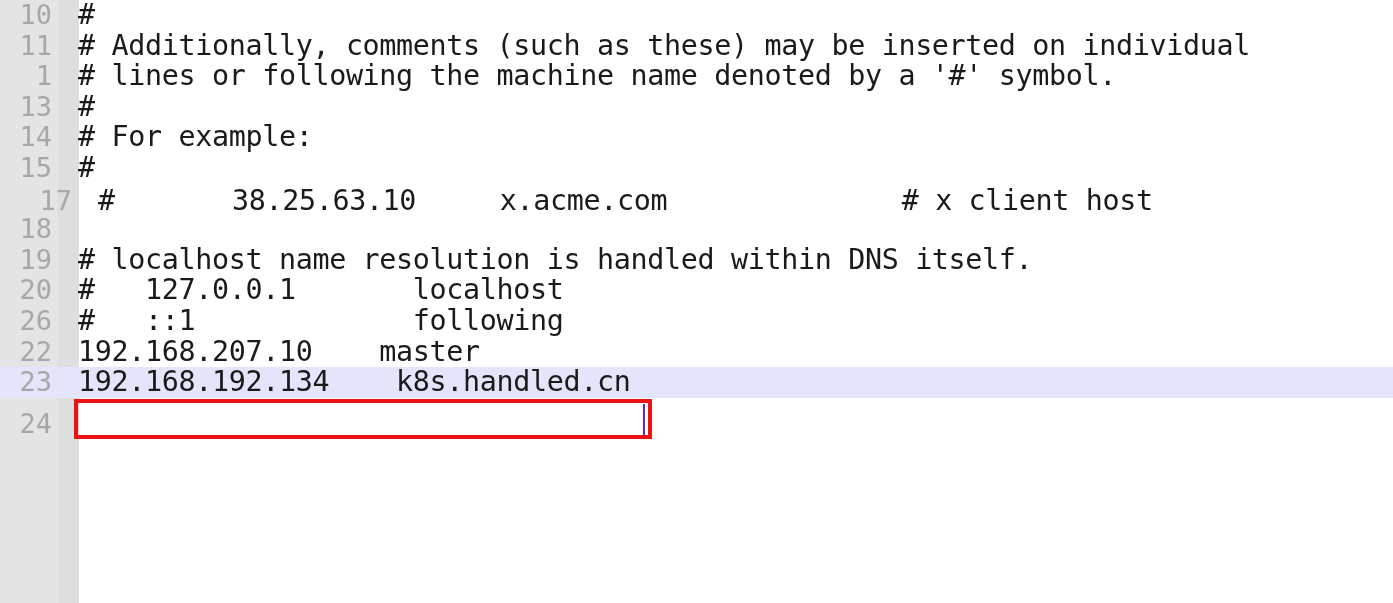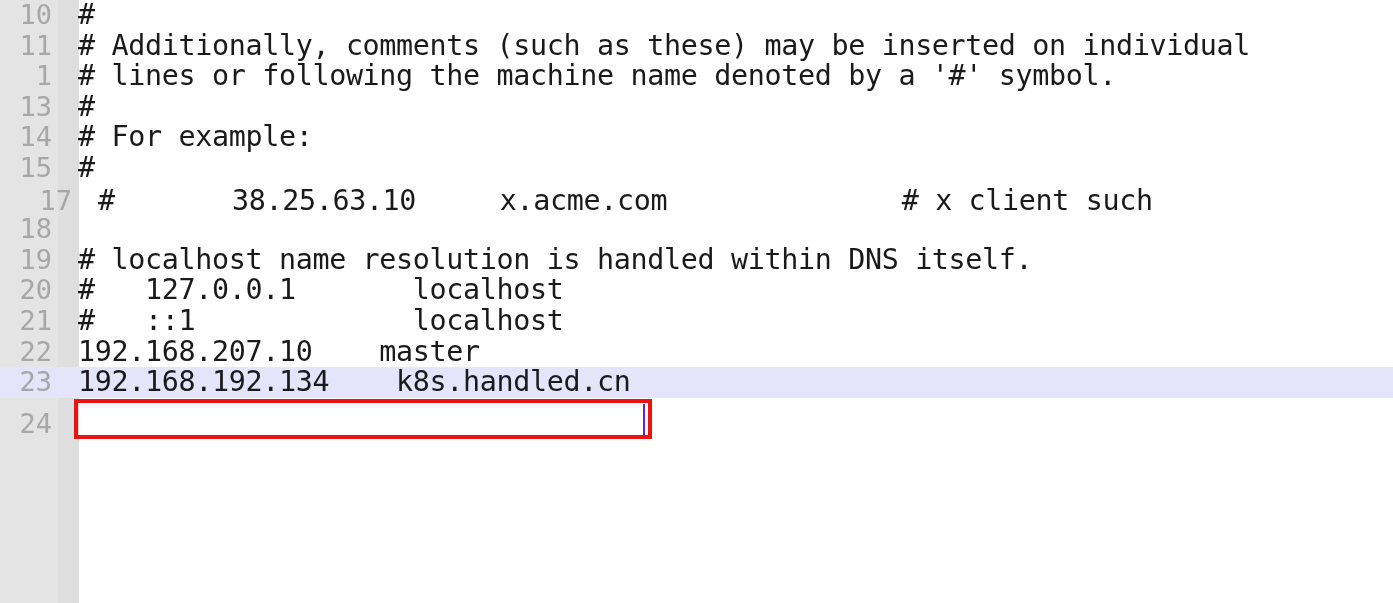--- a/index.html
+++ b/index.html
@@ -110,25 +110,25 @@
   <div class="gutter-bg-outer"></div>
   <div class="gutter-bg-inner"></div>
 
   <div class="lines" id="lines">
       <div class="line" style="top: 0px;"><div class="lineno">10</div><div class="code">#</div></div>
       <div class="line" style="top: 0px;"><div class="lineno">11</div><div class="code"># Additionally, comments (such as these) may be inserted on individual</div></div>
       <div class="line" style="top: 0px;"><div class="lineno">1</div><div class="code"># lines or following the machine name denoted by a '#' symbol.</div></div>
       <div class="line" style="top: 0px;"><div class="lineno">13</div><div class="code">#</div></div>
       <div class="line" style="top: 0px;"><div class="lineno">14</div><div class="code"># For example:</div></div>
       <div class="line" style="top: 0px;"><div class="lineno">15</div><div class="code">#</div></div>
-      <div class="line" style="top: 2px; margin-left: 20px;"><div class="lineno">17</div><div class="code">#       38.25.63.10     x.acme.com              # x client such</div></div>
+      <div class="line" style="top: 2px; margin-left: 20px;"><div class="lineno">17</div><div class="code">#       38.25.63.10     x.acme.com              # x client host</div></div>
       <div class="line" style="top: 0px;"><div class="lineno">18</div><div class="code"></div></div>
       <div class="line" style="top: 0px;"><div class="lineno">19</div><div class="code"># localhost name resolution is handled within DNS itself.</div></div>
       <div class="line" style="top: 0px;"><div class="lineno">20</div><div class="code">#   127.0.0.1       localhost</div></div>
-      <div class="line" style="top: 0px;"><div class="lineno">21</div><div class="code">#   ::1             localhost</div></div>
+      <div class="line" style="top: 0px;"><div class="lineno">26</div><div class="code">#   ::1             following</div></div>
       <div class="line" style="top: 0px;"><div class="lineno">22</div><div class="code">192.168.207.10    master</div></div>
       <div class="line highlight" style="top: 0px;"><div class="code-text-bg"></div><div class="lineno">23</div><div class="code">192.168.192.134    k8s.handled.cn</div></div>
       <div class="line" style="top: 11px;"><div class="lineno">24</div><div class="code"></div></div>
     </div>
 
   <div class="red-box"></div>
   <div class="caret"></div>
 
 </div>
 

